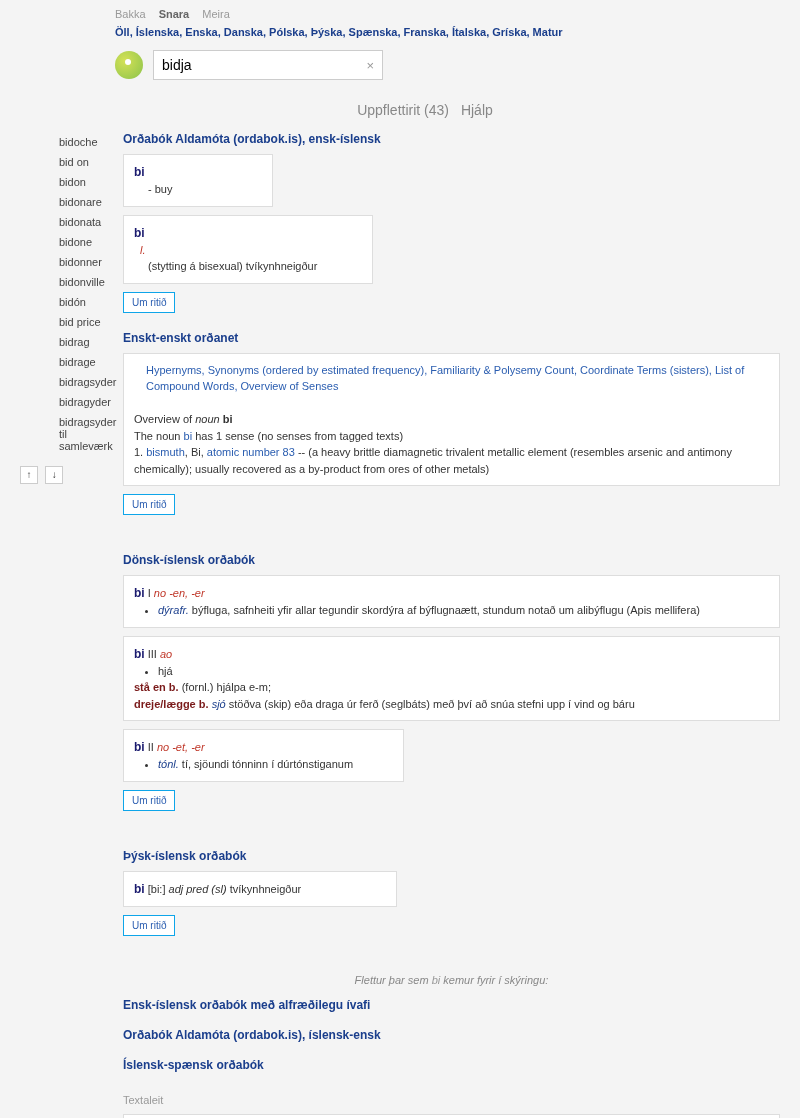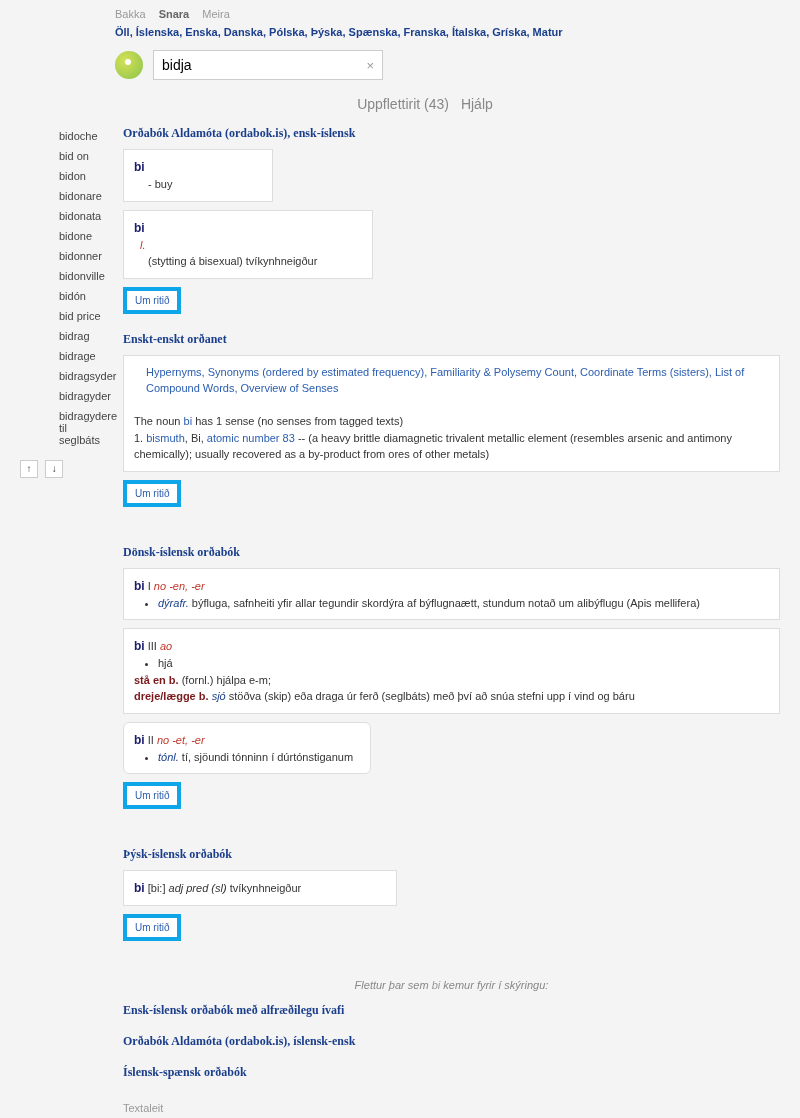--- a/index.html
+++ b/index.html
@@ -3,42 +3,42 @@
 <meta charset="utf-8">
 <style>
 * { margin: 0; padding: 0; box-sizing: border-box; }
 body { font-family: Arial, Helvetica, sans-serif; font-size: 12px; background: #f4f4f4; color: #333; }
 .container { width: 800px; margin: 0 auto; padding: 8px 20px; }
 .topnav { font-size: 11px; color: #999; margin-bottom: 6px; padding-left: 95px; }
 .topnav span { margin-right: 10px; }
 .topnav .active { color: #666; font-weight: bold; }
 .langs { font-size: 11px; color: #1a3e8c; margin-bottom: 12px; padding-left: 95px; }
 .langs strong { font-weight: bold; }
-.searchrow { display: flex; align-items: center; margin-bottom: 16px; padding-left: 95px; gap: 10px; }
+.searchrow { display: flex; align-items: center; margin-bottom: 22px; padding-left: 95px; gap: 10px; }
 .logo { width: 28px; height: 28px; border-radius: 50%; background: radial-gradient(circle at 35% 35%, #d4e157, #8bc34a); position: relative; }
 .logo::after { content: ""; position: absolute; width: 6px; height: 6px; background: #fff; border-radius: 50%; top: 8px; left: 10px; }
 .searchbox { border: 1px solid #ccc; background: #fff; padding: 6px 8px; width: 230px; font-size: 14px; display: flex; justify-content: space-between; align-items: center; }
 .searchbox input { border: none; outline: none; width: 180px; font-size: 14px; }
 .searchbox .clear { color: #999; cursor: pointer; font-size: 13px; }
 .subbar { text-align: center; font-size: 14px; color: #888; margin-bottom: 14px; padding-left: 50px; }
 .subbar span { margin: 0 4px; }
 .layout { display: flex; gap: 18px; }
 .sidebar { width: 85px; flex-shrink: 0; padding-left: 0; }
 .sidebar .item { font-size: 11px; color: #444; padding: 4px 0; cursor: pointer; margin-left: 39px; }
 .arrows { margin-top: 10px; }
 .arrows span { display: inline-block; width: 18px; height: 18px; border: 1px solid #ccc; background: #fff; text-align: center; line-height: 16px; font-size: 10px; margin-right: 4px; cursor: pointer; }
 .main { flex: 1; }
-.dict-title { font-size: 12px; font-weight: bold; color: #1a3e8c; margin-bottom: 8px; font-family: Liberation Serif, serif; }
+.dict-title { font-size: 12px; font-weight: bold; color: #1a3e8c; margin-bottom: 8px; }
 .entry { border: 1px solid #ddd; background: #fff; padding: 8px 10px; margin-bottom: 8px; font-size: 11px; line-height: 1.5; }
 .entry .hw { font-weight: bold; color: #1a1a6e; font-size: 12px; }
 .entry .grammar { color: #c0392b; font-style: italic; }
 .entry .grammar2 { color: #1a3e8c; font-style: italic; }
 .entry .sub { margin-left: 14px; }
 .link { color: #2a5db0; }
-.um-btn { display: inline-block; border: 4px solid #0ea5e9; background: #fff; padding: 4px 8px; font-size: 10px; color: #2a5db0; margin-bottom: 18px; cursor: pointer; }
+.um-btn { display: inline-block; border: 1px solid #0ea5e9; background: #fff; padding: 4px 8px; font-size: 10px; color: #2a5db0; margin-bottom: 18px; cursor: pointer; }
 .section-gap { margin-top: 20px; }
 .flettur-head { font-size: 11px; color: #888; font-style: italic; margin: 20px 0 12px; text-align: center; }
 .flettur-head .biword { color: #999; font-style: italic; }
 .textaleit-head { font-size: 11px; color: #999; margin: 22px 0 8px; }
 .textaleit-box { border: 1px solid #ddd; background: #fff; padding: 8px 10px; font-size: 11px; line-height: 1.5; max-height: 120px; overflow: hidden; position: relative; }
 .bold { font-weight: bold; }
 .darkred { color: #7a1a1a; font-weight: bold; }
 ul.inner { list-style: disc; margin-left: 24px; }
 </style>
 </head>
@@ -74,21 +74,21 @@
       <div class="item">bidonata</div>
       <div class="item">bidone</div>
       <div class="item">bidonner</div>
       <div class="item">bidonville</div>
       <div class="item">bidón</div>
       <div class="item">bid price</div>
       <div class="item">bidrag</div>
       <div class="item">bidrage</div>
       <div class="item">bidragsyder</div>
       <div class="item">bidragyder</div>
-      <div class="item">bidragydere til seglbáts</div>
+      <div class="item">bidragsyder til samleværk</div>
       <div class="arrows">
         <span>↑</span>
         <span>↓</span>
       </div>
     </div>
 
     <div class="main">
       
       <div class="dict-title">Orðabók Aldamóta (ordabok.is), ensk-íslensk</div>
       <div class="entry" style="width:150px;">
@@ -101,20 +101,23 @@
         <div class="sub">(stytting á bisexual) tvíkynhneigður</div>
       </div>
       <div class="um-btn">Um ritið</div>
 
       
       <div class="dict-title">Enskt-enskt orðanet</div>
       <div class="entry">
         <div class="link" style="margin-left:12px;">Hypernyms, Synonyms (ordered by estimated frequency), Familiarity &amp; Polysemy Count, Coordinate Terms (sisters), List of Compound Words, Overview of Senses</div>
         <br>
         <div>
+          <span>Overview of </span><i>noun</i><span class="bold"> bi</span>
+        </div>
+        <div>
           <span>The noun </span><span class="link">bi</span><span> has 1 sense (no senses from tagged texts)</span>
         </div>
         <div>
           <span>1. </span><span class="link">bismuth</span><span>, Bi, </span><span class="link">atomic number 83</span><span> -- (a heavy brittle diamagnetic trivalent metallic element (resembles arsenic and antimony chemically); usually recovered as a by-product from ores of other metals)</span>
         </div>
       </div>
       <div class="um-btn">Um ritið</div>
 
       
       <div class="dict-title section-gap">Dönsk-íslensk orðabók</div>
@@ -125,21 +128,21 @@
           </ul>
       </div>
       <div class="entry">
         <span class="hw">bi</span><span> III </span><span class="grammar">ao</span>
         <ul class="inner">
             <li>hjá</li>
           </ul>
         <div><span class="darkred">stå en b.</span><span> (fornl.) hjálpa e-m;</span></div>
         <div><span class="darkred">dreje/lægge b.</span><span class="grammar2"> sjó </span><span>stöðva (skip) eða draga úr ferð (seglbáts) með því að snúa stefni upp í vind og báru</span></div>
       </div>
-      <div class="entry" style="width:248px;border-radius:6px;">
+      <div class="entry" style="width:281px;">
         <span class="hw">bi</span><span> II </span><span class="grammar">no -et, -er</span>
         <ul class="inner">
             <li><span class="grammar2">tónl.</span><span> tí, sjöundi tónninn í dúrtónstiganum</span></li>
           </ul>
       </div>
       <div class="um-btn">Um ritið</div>
 
       
       <div class="dict-title section-gap">Þýsk-íslensk orðabók</div>
       <div class="entry" style="width:274px;">

